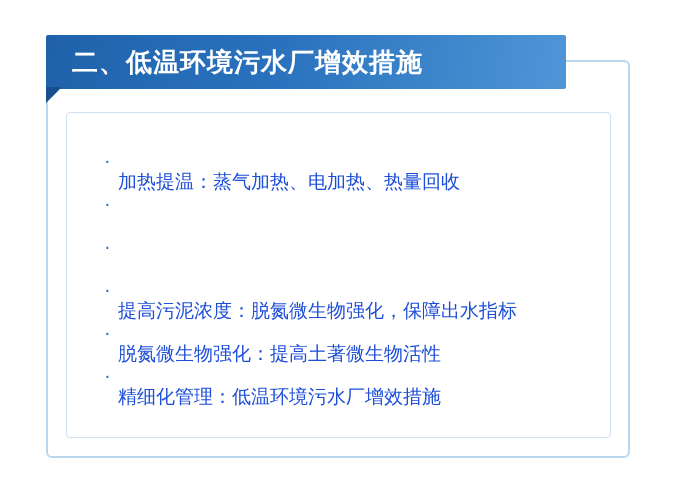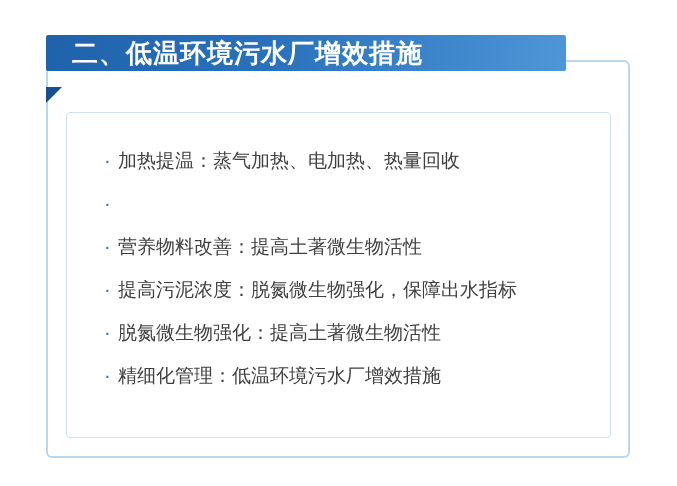--- a/index.html
+++ b/index.html
@@ -42,21 +42,21 @@
     border: 1px solid #cfe0f2;
     border-radius: 4px;
     background: #ffffff;
   }
   
   .title-banner {
     position: absolute;
     left: 46px;
     top: 35px;
     width: 520px;
-    height: 36px;
+    height: 54px;
     background: linear-gradient(100deg, #1f62ab 0%, #2a72bd 45%, #4e96d6 100%);
     border-radius: 2px;
     display: flex;
     align-items: center;
   }
   .title-text {
     color: #ffffff;
     font-size: 26px;
     font-weight: bold;
     letter-spacing: 1px;
@@ -88,25 +88,26 @@
   }
   .bullet-marker {
     color: #2a72bd;
     font-size: 20px;
     line-height: 24px;
     width: 14px;
     flex: 0 0 14px;
     text-align: left;
   }
   .bullet-text {
-    color: #404040;
+    color: #1d4ed8;
     font-size: 19px;
     line-height: 26px;
     font-weight: 500;
     white-space: nowrap;
+    margin-top: 21px;
   }
 </style>
 </head>
 <body>
 
 <div class="slide">
 
   <div class="card"></div>
 
   <div class="content-panel"></div>
@@ -122,21 +123,20 @@
       <span class="bullet-marker">·</span>
       <span class="bullet-text">加热提温：蒸气加热、电加热、热量回收</span>
     </div>
 
     <div class="bullet-row">
       <span class="bullet-marker">·</span>
     </div>
 
     <div class="bullet-row">
       <span class="bullet-marker">·</span>
-      <span class="bullet-text">营养物料改善：提高土著微生物活性</span>
     </div>
 
     <div class="bullet-row">
       <span class="bullet-marker">·</span>
       <span class="bullet-text">提高污泥浓度：脱氮微生物强化，保障出水指标</span>
     </div>
 
     <div class="bullet-row">
       <span class="bullet-marker">·</span>
       <span class="bullet-text">脱氮微生物强化：提高土著微生物活性</span>

